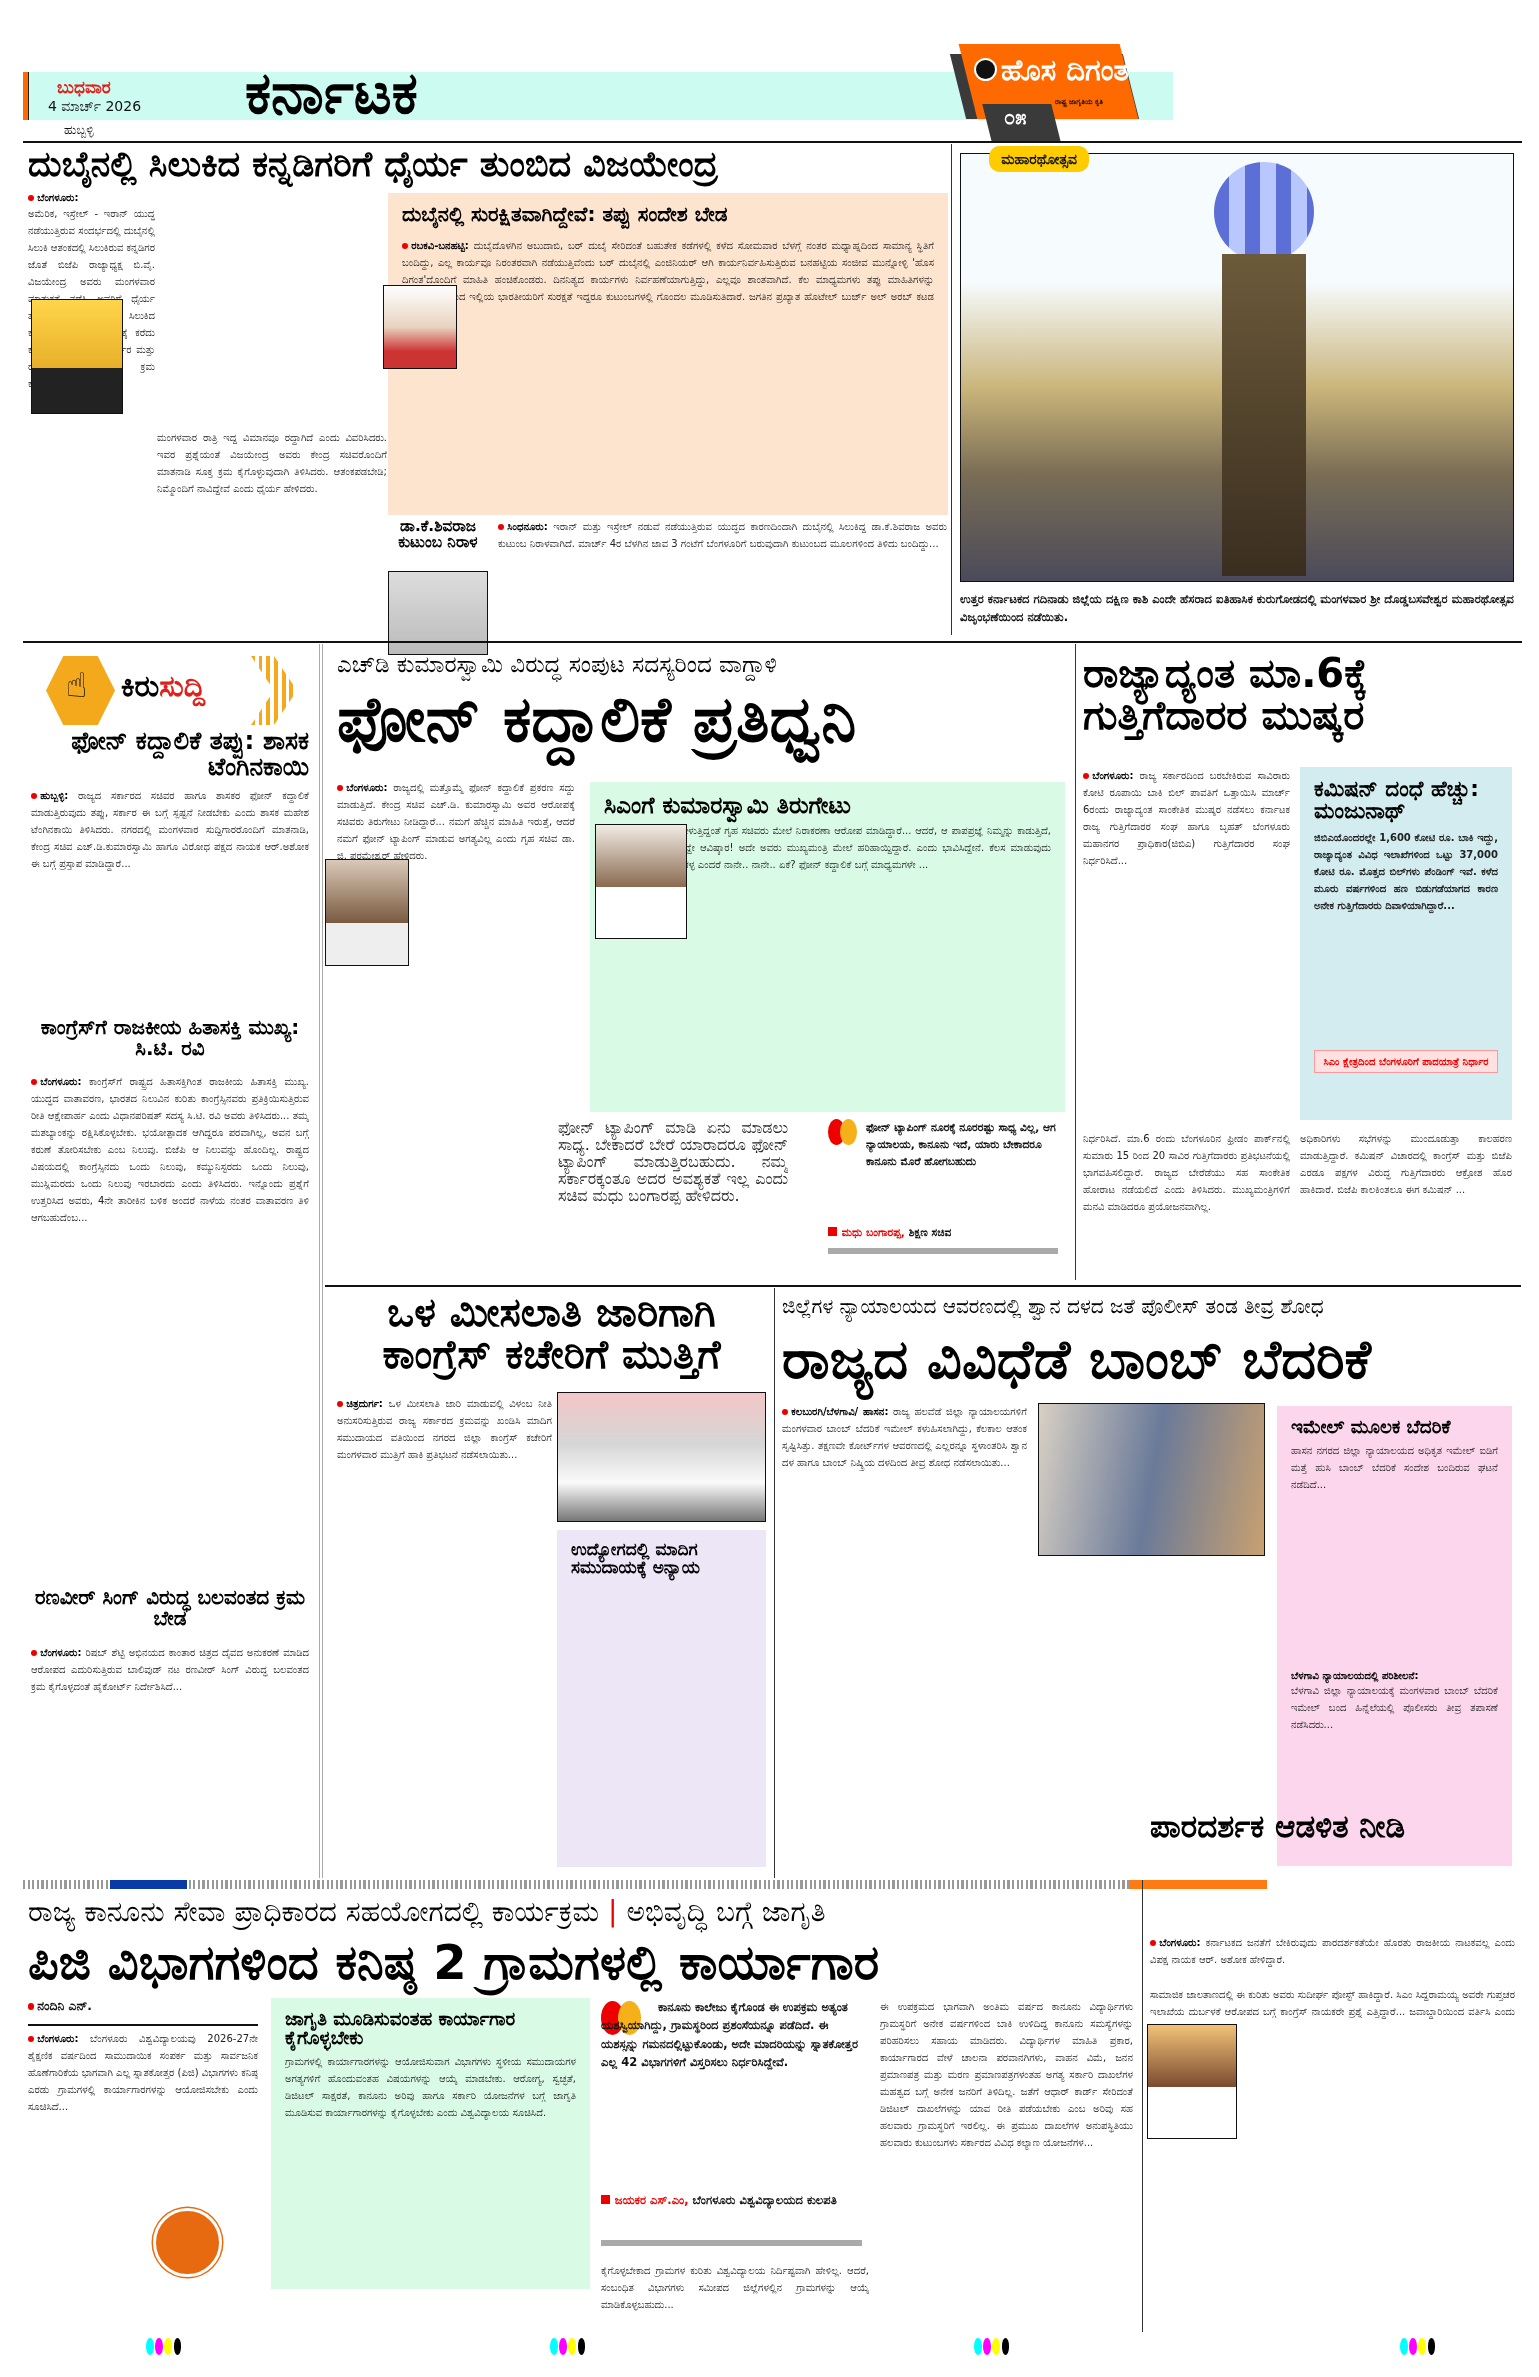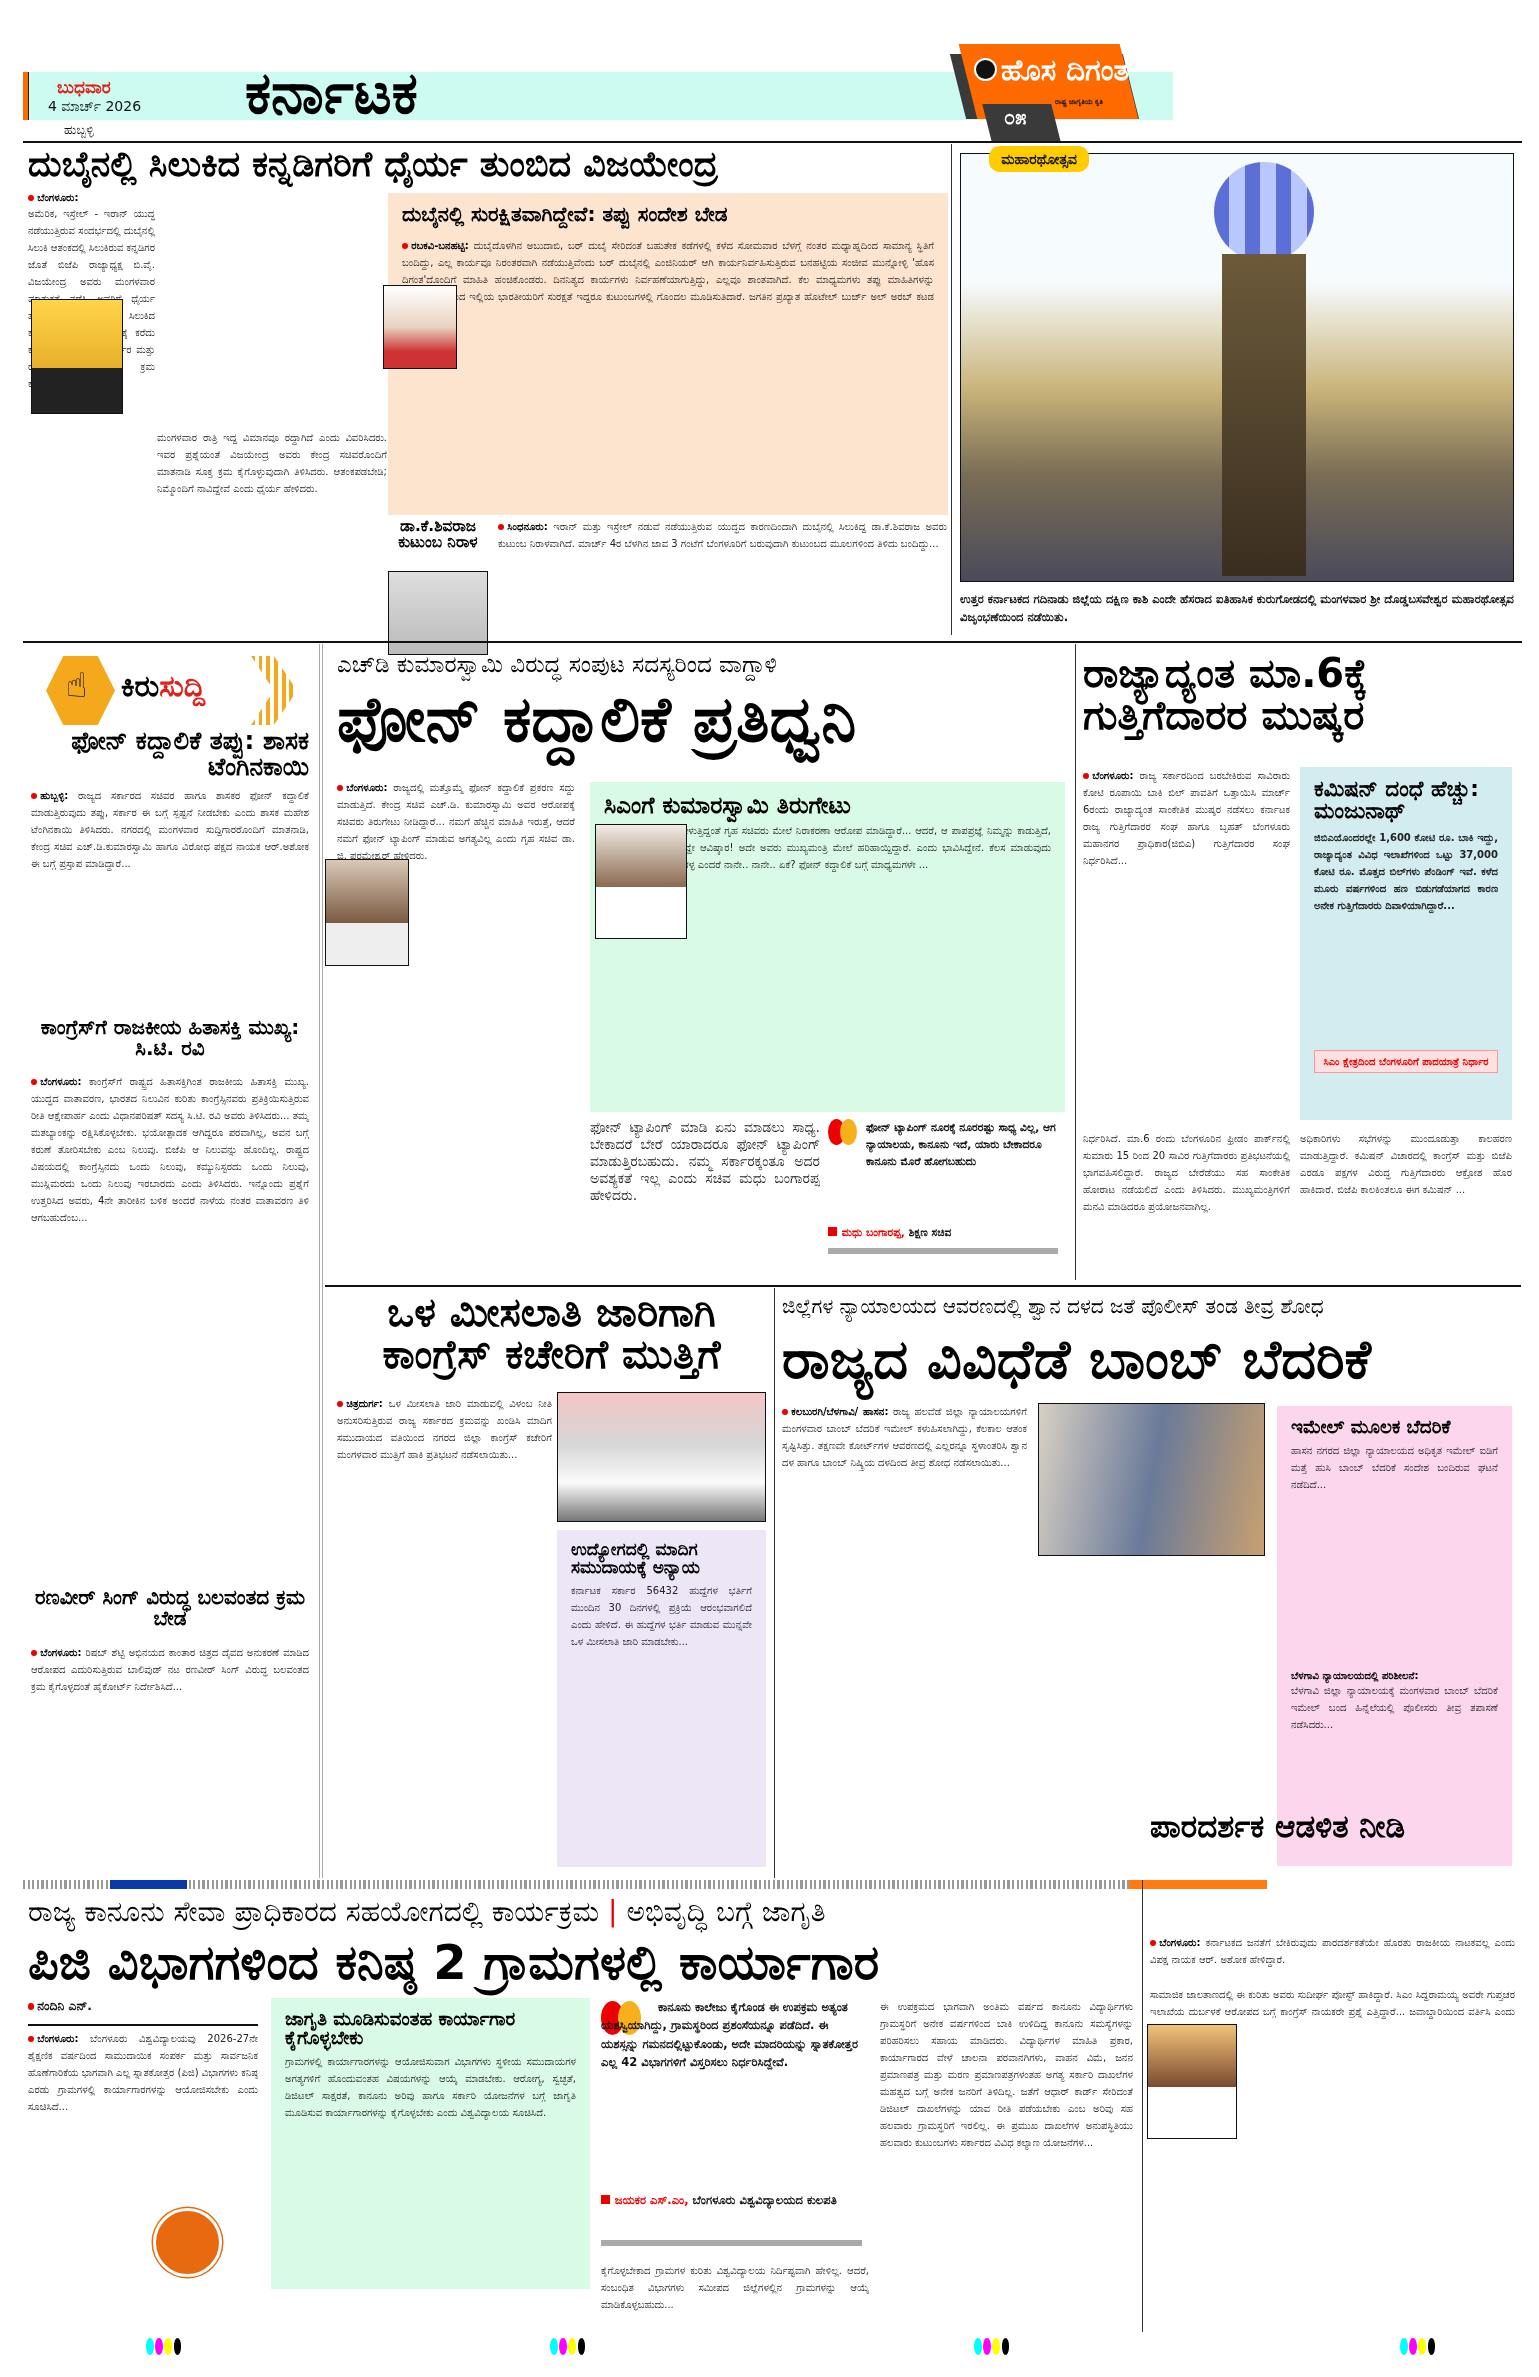--- a/index.html
+++ b/index.html
@@ -106,21 +106,21 @@
 <div class="abs body" style="left:337px;top:779px;width:238px;height:429px;font-size:10px;line-height:17px;overflow:hidden;">
   <span class="dot"></span><span class="dateline">ಬೆಂಗಳೂರು:</span>
   <span>ರಾಜ್ಯದಲ್ಲಿ ಮತ್ತೊಮ್ಮೆ ಫೋನ್ ಕದ್ದಾಲಿಕೆ ಪ್ರಕರಣ ಸದ್ದು ಮಾಡುತ್ತಿದೆ. ಕೇಂದ್ರ ಸಚಿವ ಎಚ್.ಡಿ. ಕುಮಾರಸ್ವಾಮಿ ಅವರ ಆರೋಪಕ್ಕೆ ಸಚಿವರು ತಿರುಗೇಟು ನೀಡಿದ್ದಾರೆ... ನಮಗೆ ಹೆಚ್ಚಿನ ಮಾಹಿತಿ ಇರುತ್ತೆ, ಆದರೆ ನಮಗೆ ಫೋನ್ ಟ್ಯಾಪಿಂಗ್ ಮಾಡುವ ಅಗತ್ಯವಿಲ್ಲ ಎಂದು ಗೃಹ ಸಚಿವ ಡಾ. ಜಿ. ಪರಮೇಶ್ವರ್ ಹೇಳಿದರು.</span>
 </div>
 <div class="photo" style="left:325px;top:859px;width:84px;height:107px;background:linear-gradient(#d9c9b8,#7a5a40 60%,#eee 60%);"></div>
 <div class="box" style="left:590px;top:782px;width:475px;height:330px;background:#d9fbe6;">
   <div class="hl" style="font-size:23px;margin-bottom:5px;">ಸಿಎಂಗೆ ಕುಮಾರಸ್ವಾಮಿ ತಿರುಗೇಟು</div>
   <div class="body" style="font-size:10px;line-height:17px;height:284px;overflow:hidden;">ಫೋನ್ ಕದ್ದಾಲಿಕೆ ಬಗ್ಗೆ ಹೇಳುತ್ತಿದ್ದಂತೆ ಗೃಹ ಸಚಿವರು ಮೇಲೆ ನಿರಾಕರಣಾ ಆರೋಪ ಮಾಡಿದ್ದಾರೆ... ಆದರೆ, ಆ ಪಾಪಪ್ರಜ್ಞೆ ನಿಮ್ಮನ್ನು ಕಾಡುತ್ತಿದೆ, ಏನಿದ್ದರೂ ಕಾಂಗ್ರೆಸ್ ಪಕ್ಷದ್ದೇ ಆವಿಷ್ಕಾರ! ಅದೇ ಅವರು ಮುಖ್ಯಮಂತ್ರಿ ಮೇಲೆ ಹರಿಹಾಯ್ದಿದ್ದಾರೆ. ಎಂದು ಭಾವಿಸಿದ್ದೇನೆ. ಕೆಲಸ ಮಾಡುವುದು ಬಿಟ್ಟು...! ಕುಂಬಳಕಾಯಿ ಕಳ್ಳ ಎಂದರೆ ನಾನೇ.. ನಾನೇ.. ಏಕೆ? ಫೋನ್ ಕದ್ದಾಲಿಕೆ ಬಗ್ಗೆ ಮಾಧ್ಯಮಗಳೇ ...</div>
 </div>
 <div class="photo" style="left:595px;top:824px;width:92px;height:115px;background:linear-gradient(#f1ece4,#8a6a50 55%,#fff 55%);"></div>
-<div class="abs body" style="left:590px;top:1119px;width:230px;height:138px;font-size:14px;line-height:17px;overflow:hidden;">ಫೋನ್ ಟ್ಯಾಪಿಂಗ್ ಮಾಡಿ ಏನು ಮಾಡಲು ಸಾಧ್ಯ. ಬೇಕಾದರೆ ಬೇರೆ ಯಾರಾದರೂ ಫೋನ್ ಟ್ಯಾಪಿಂಗ್ ಮಾಡುತ್ತಿರಬಹುದು. ನಮ್ಮ ಸರ್ಕಾರಕ್ಕಂತೂ ಅದರ ಅವಶ್ಯಕತೆ ಇಲ್ಲ ಎಂದು ಸಚಿವ ಮಧು ಬಂಗಾರಪ್ಪ ಹೇಳಿದರು.</div>
+<div class="abs body" style="left:558px;top:1119px;width:230px;height:138px;font-size:16px;line-height:17px;overflow:hidden;">ಫೋನ್ ಟ್ಯಾಪಿಂಗ್ ಮಾಡಿ ಏನು ಮಾಡಲು ಸಾಧ್ಯ. ಬೇಕಾದರೆ ಬೇರೆ ಯಾರಾದರೂ ಫೋನ್ ಟ್ಯಾಪಿಂಗ್ ಮಾಡುತ್ತಿರಬಹುದು. ನಮ್ಮ ಸರ್ಕಾರಕ್ಕಂತೂ ಅದರ ಅವಶ್ಯಕತೆ ಇಲ್ಲ ಎಂದು ಸಚಿವ ಮಧು ಬಂಗಾರಪ್ಪ ಹೇಳಿದರು.</div>
 <div class="abs" style="left:828px;top:1119px;width:238px;height:138px;">
   <div class="abs" style="left:0;top:0;width:34px;height:34px;">
     <span class="abs" style="left:0;top:0;width:17px;height:26px;border-radius:50%;background:#e00;"></span>
     <span class="abs" style="left:12.3px;top:0;width:17px;height:26px;border-radius:50%;background:#f6b01a;"></span>
   </div>
   <div class="abs" style="left:38px;top:0;width:192px;font-size:10.7px;line-height:17px;font-weight:bold;color:#111;">ಫೋನ್ ಟ್ಯಾಪಿಂಗ್ ನೂರಕ್ಕೆ ನೂರರಷ್ಟು ಸಾಧ್ಯ ವಿಲ್ಲ, ಆಗ ನ್ಯಾಯಾಲಯ, ಕಾನೂನು ಇದೆ, ಯಾರು ಬೇಕಾದರೂ ಕಾನೂನು ಮೊರೆ ಹೋಗಬಹುದು</div>
   <div class="abs" style="left:0;top:107px;font-size:10.7px;font-weight:bold;">
     <span class="sq"></span><span style="color:#e00;">ಮಧು ಬಂಗಾರಪ್ಪ,</span> <span>ಶಿಕ್ಷಣ ಸಚಿವ</span>
   </div>
   <div class="abs" style="left:0;top:129px;width:230px;height:6.1px;background:#aaa;"></div>
@@ -145,21 +145,20 @@
 <div class="hrule" style="left:325px;top:1285px;width:1196px;"></div>
 
 <div class="abs hl" style="left:337px;top:1291px;width:429px;font-size:40px;text-align:center;">ಒಳ ಮೀಸಲಾತಿ ಜಾರಿಗಾಗಿ ಕಾಂಗ್ರೆಸ್ ಕಚೇರಿಗೆ ಮುತ್ತಿಗೆ</div>
 <div class="abs body" style="left:337px;top:1395px;width:215px;height:475px;font-size:10px;line-height:17px;overflow:hidden;">
   <span class="dot"></span><span class="dateline">ಚಿತ್ರದುರ್ಗ:</span>
   <span>ಒಳ ಮೀಸಲಾತಿ ಜಾರಿ ಮಾಡುವಲ್ಲಿ ವಿಳಂಬ ನೀತಿ ಅನುಸರಿಸುತ್ತಿರುವ ರಾಜ್ಯ ಸರ್ಕಾರದ ಕ್ರಮವನ್ನು ಖಂಡಿಸಿ ಮಾದಿಗ ಸಮುದಾಯದ ವತಿಯಿಂದ ನಗರದ ಜಿಲ್ಲಾ ಕಾಂಗ್ರೆಸ್ ಕಚೇರಿಗೆ ಮಂಗಳವಾರ ಮುತ್ತಿಗೆ ಹಾಕಿ ಪ್ರತಿಭಟನೆ ನಡೆಸಲಾಯಿತು...</span>
 </div>
 <div class="photo" style="left:557px;top:1392px;width:209px;height:130px;background:linear-gradient(#f3c6c6,#d6d6d6 40%,#fafafa 70%,#777);"></div>
 <div class="box" style="left:557px;top:1530px;width:209px;height:337px;background:#ece6f7;">
   <div class="hl" style="font-size:17px;margin-bottom:6.1px;">ಉದ್ಯೋಗದಲ್ಲಿ ಮಾದಿಗ ಸಮುದಾಯಕ್ಕೆ ಅನ್ಯಾಯ</div>
-  <div class="body" style="font-size:10px;line-height:17px;height:261px;overflow:hidden;">ಕರ್ನಾಟಕ ಸರ್ಕಾರ 56432 ಹುದ್ದೆಗಳ ಭರ್ತಿಗೆ ಮುಂದಿನ 30 ದಿನಗಳಲ್ಲಿ ಪ್ರಕ್ರಿಯೆ ಆರಂಭವಾಗಲಿದೆ ಎಂದು ಹೇಳಿದೆ. ಈ ಹುದ್ದೆಗಳ ಭರ್ತಿ ಮಾಡುವ ಮುನ್ನವೇ ಒಳ ಮೀಸಲಾತಿ ಜಾರಿ ಮಾಡಬೇಕು...</div>
 </div>
 <div class="vrule" style="left:774px;top:1288px;height:590px;"></div>
 
 <div class="abs hl" style="left:782px;top:1296px;width:736px;font-size:20px;font-weight:normal;white-space:nowrap;">ಜಿಲ್ಲೆಗಳ ನ್ಯಾಯಾಲಯದ ಆವರಣದಲ್ಲಿ ಶ್ವಾನ ದಳದ ಜತೆ ಪೊಲೀಸ್ ತಂಡ ತೀವ್ರ ಶೋಧ</div>
 <div class="abs hl" style="left:782px;top:1332px;width:736px;font-size:54px;white-space:nowrap;">ರಾಜ್ಯದ ವಿವಿಧೆಡೆ ಬಾಂಬ್ ಬೆದರಿಕೆ</div>
 <div class="abs body" style="left:782px;top:1403px;width:245px;height:468px;font-size:10px;line-height:17px;overflow:hidden;">
   <span class="dot"></span><span class="dateline">ಕಲಬುರಗಿ/ಬೆಳಗಾವಿ/ ಹಾಸನ:</span>
   <span>ರಾಜ್ಯ ಹಲವೆಡೆ ಜಿಲ್ಲಾ ನ್ಯಾಯಾಲಯಗಳಿಗೆ ಮಂಗಳವಾರ ಬಾಂಬ್ ಬೆದರಿಕೆ ಇಮೇಲ್ ಕಳುಹಿಸಲಾಗಿದ್ದು, ಕೆಲಕಾಲ ಆತಂಕ ಸೃಷ್ಟಿಸಿತ್ತು. ತಕ್ಷಣವೇ ಕೋರ್ಟ್‌ಗಳ ಆವರಣದಲ್ಲಿ ಎಲ್ಲರನ್ನೂ ಸ್ಥಳಾಂತರಿಸಿ ಶ್ವಾನ ದಳ ಹಾಗೂ ಬಾಂಬ್ ನಿಷ್ಕ್ರಿಯ ದಳದಿಂದ ತೀವ್ರ ಶೋಧ ನಡೆಸಲಾಯಿತು...</span>
 </div>
 <div class="photo" style="left:1038px;top:1403px;width:227px;height:153px;background:linear-gradient(100deg,#d8d0c4,#6a7a99 50%,#c8a070);"></div>

